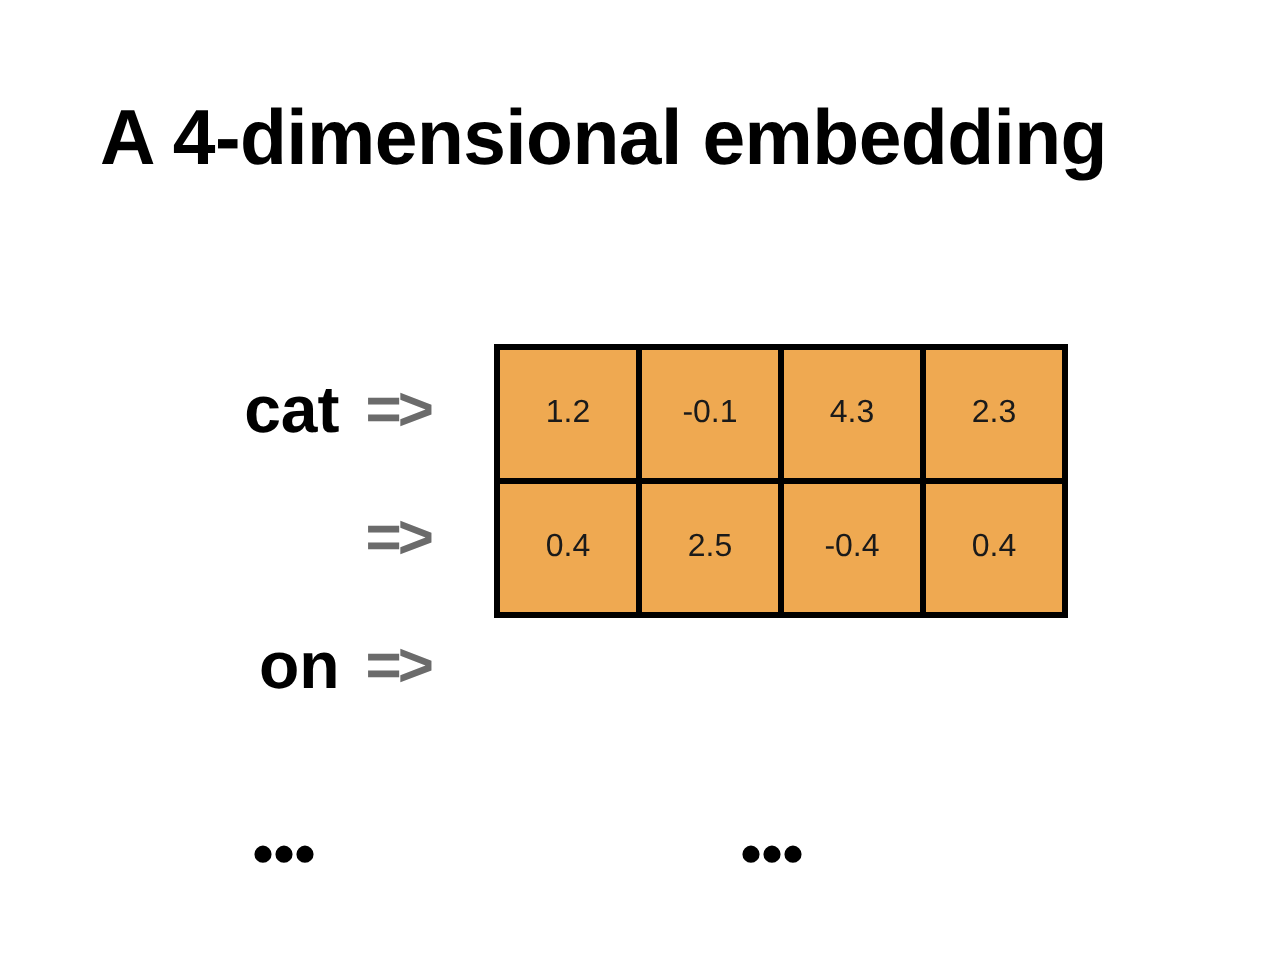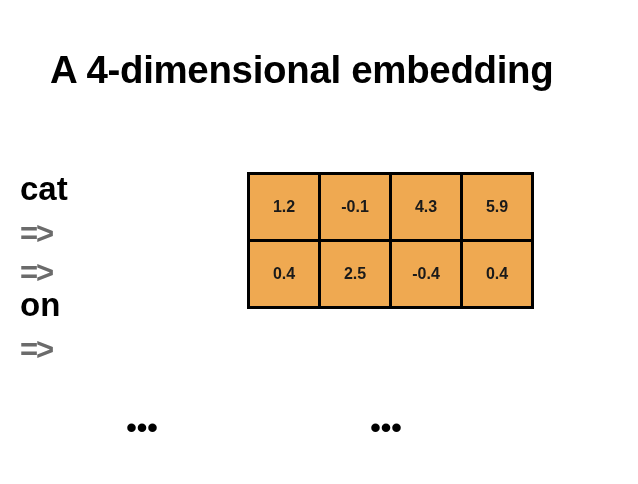--- a/index.html
+++ b/index.html
@@ -50,21 +50,22 @@
     left: 20px;
     top: 172px;
     width: 205px;
     height: 193px;
     display: flex;
     flex-direction: column;
   }
   .label-row {
     flex: 1 1 0;
     display: flex;
-    flex-direction: column;
+    flex-direction: row;
+    align-items: center;
     justify-content: flex-end;
     gap: 13px;
     padding-right: 10px;
     box-sizing: border-box;
   }
   .label-word {
     font-family: "Liberation Sans", sans-serif;
     font-weight: bold;
     font-size: 33px;
     line-height: 33px;
@@ -91,21 +92,21 @@
     background: #efa951;
   }
   .matrix td {
     width: 68px;
     height: 64px;
     border: 3px solid #000000;
     background: #efa951;
     text-align: center;
     vertical-align: middle;
     font-family: "Liberation Sans", sans-serif;
-    font-weight: bold;
+    font-weight: normal;
     font-size: 16px;
     line-height: 16px;
     color: #1a1a1a;
     padding: 0;
     margin-left: 32px;
   }
 
   
   .ellipsis {
     position: absolute;
@@ -154,21 +155,21 @@
     </div>
 
   </div>
 
   <table class="matrix">
     <tbody>
       <tr>
         <td>1.2</td>
         <td>-0.1</td>
         <td>4.3</td>
-        <td>5.9</td>
+        <td>2.3</td>
       </tr>
       <tr>
         <td>0.4</td>
         <td>2.5</td>
         <td>-0.4</td>
         <td>0.4</td>
       </tr>
     </tbody>
   </table>
 

